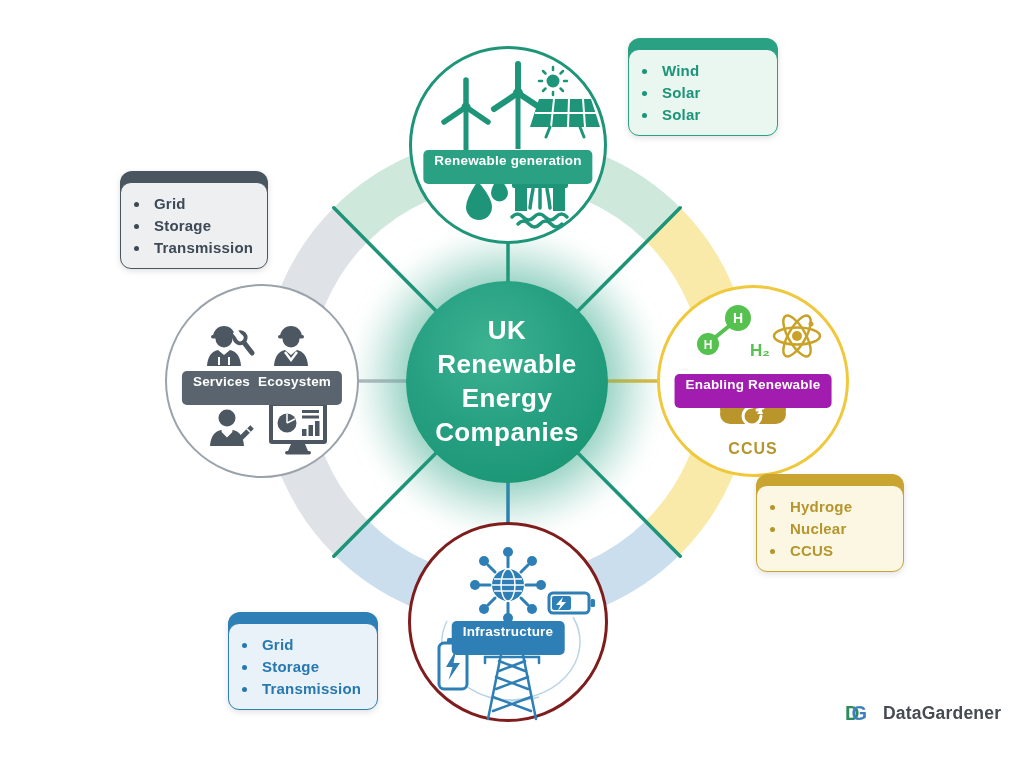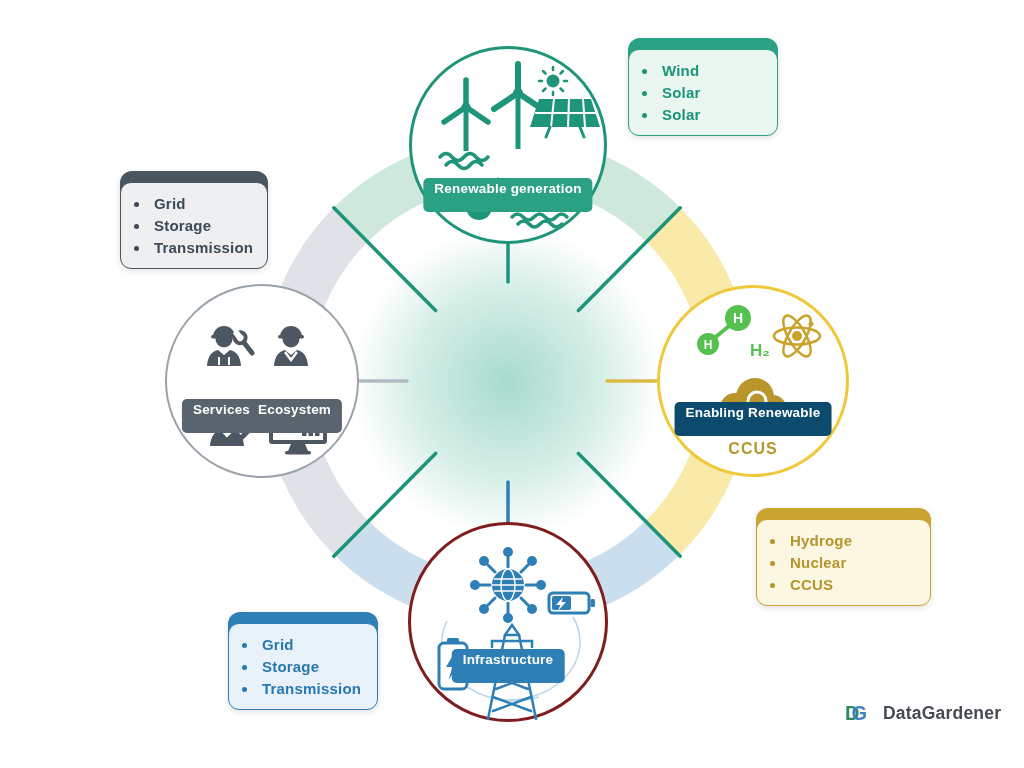--- a/index.html
+++ b/index.html
@@ -15,43 +15,43 @@
     display:flex;align-items:center;justify-content:center;}
   .center-title{color:#fff;font-size:26px;font-weight:700;line-height:1.3;text-align:center;
     white-space:pre-line;letter-spacing:.4px;}
   .node-top{left:409px;top:46px;width:198px;height:198px;border:3px solid #1e9578;}
   .node-right{left:657px;top:285px;width:192px;height:192px;border:3px solid #f0c83c;}
   .node-bottom{left:408px;top:522px;width:200px;height:200px;border:3px solid #7f1d1d;}
   .node-left{left:165px;top:284px;width:194px;height:194px;border:2px solid #9aa3ab;}
   .node svg{position:absolute;left:0;top:0;}
 
   .pill{position:absolute;left:50%;transform:translateX(-50%);color:#fff;font-size:13.5px;
-    font-weight:600;padding:3px 11px 16px;border-radius:5px;white-space:pre;letter-spacing:.2px;margin-top:28px;}
+    font-weight:600;padding:3px 11px 16px;border-radius:5px;white-space:pre;letter-spacing:.2px;}
   .pill-generation{top:101px;background:#2aa183;}
-  .pill-enabling{top:86px;background:#0c4a6e;}
+  .pill-enabling{top:86px;background:#a21caf;}
   .pill-infrastructure{top:96px;background:#2e7fb5;}
   .pill-services{top:85px;background:#5a646e;}
   .ccus-text{position:absolute;left:0;right:0;top:152px;text-align:center;color:#b5952d;
     font-weight:700;font-size:16px;letter-spacing:1px;}
 
   
   .callout{position:absolute;filter:drop-shadow(0 2px 3px rgba(0,0,0,.12));}
   .co-band{position:absolute;left:0;right:0;top:0;height:52px;border-radius:12px;}
   .co-body{position:relative;margin-top:11px;border-radius:11px;padding:10px 12px 9px 13px;
     box-sizing:border-box;}
   .co-item{display:flex;align-items:center;gap:15px;font-size:15px;font-weight:700;
     line-height:22px;letter-spacing:.2px;}
   .dot{width:5px;height:5px;border-radius:50%;background:currentColor;flex:none;}
   .co-tl{left:120px;top:171px;width:148px;}
   .co-tl .co-band{background:#4a565f;}
   .co-tl .co-body{background:#edeff1;border:1.5px solid #4a565f;color:#3d4955;}
   .co-tr{left:628px;top:38px;width:150px;}
   .co-tr .co-band{background:#2aa183;}
   .co-tr .co-body{background:#eaf6f0;border:1.5px solid #2aa183;color:#1d9478;}
-  .co-r{left:756px;top:508px;width:175px;}
+  .co-r{left:756px;top:474px;width:148px;}
   .co-r .co-band{background:#c9a431;}
   .co-r .co-body{background:#fbf7e3;border:1.5px solid #c9a431;color:#b5952d;}
   .co-bl{left:228px;top:612px;width:150px;}
   .co-bl .co-band{background:#2e7fb5;}
   .co-bl .co-body{background:#e9f1f9;border:1.5px solid #2e7fb5;color:#2878b0;}
 
   
   .brand{position:absolute;left:845px;top:699px;display:flex;align-items:center;height:28px;}
   .mono{font-size:20px;font-weight:800;line-height:1;}
   .mono-d{color:#2f8a5e;}
@@ -83,20 +83,26 @@
       <line x1="508" y1="482" x2="508" y2="523" stroke="#2e7fb5"></line>
       <line x1="359" y1="381" x2="407" y2="381" stroke="#b3bac1"></line>
       <line x1="607" y1="381" x2="658" y2="381" stroke="#d9bb45"></line>
       <line x1="578.4" y1="310.6" x2="680.2" y2="207.8" stroke="#1d9478"></line>
       <line x1="578.4" y1="453.4" x2="680.2" y2="556.2" stroke="#1d9478"></line>
       <line x1="435.6" y1="453.4" x2="333.8" y2="556.2" stroke="#1d9478"></line>
       <line x1="435.6" y1="310.6" x2="333.8" y2="207.8" stroke="#1d9478"></line>
     </g>
   </svg>
 
+  <div class="node node-center">
+    <div class="center-title">UK
+Renewable
+Energy
+Companies</div>
+  </div>
 
   <div class="node node-top">
     <svg width="198" height="198" viewBox="0 0 198 198">
       <g>
         <g stroke="#1e9578" stroke-width="5.5" stroke-linecap="round">
           <line x1="54" y1="58" x2="54" y2="31"></line>
             <line x1="54" y1="58" x2="32" y2="73"></line>
             <line x1="54" y1="58" x2="76" y2="73"></line>
         </g>
         <rect x="51.5" y="58" width="5" height="44" fill="#1e9578"></rect>

